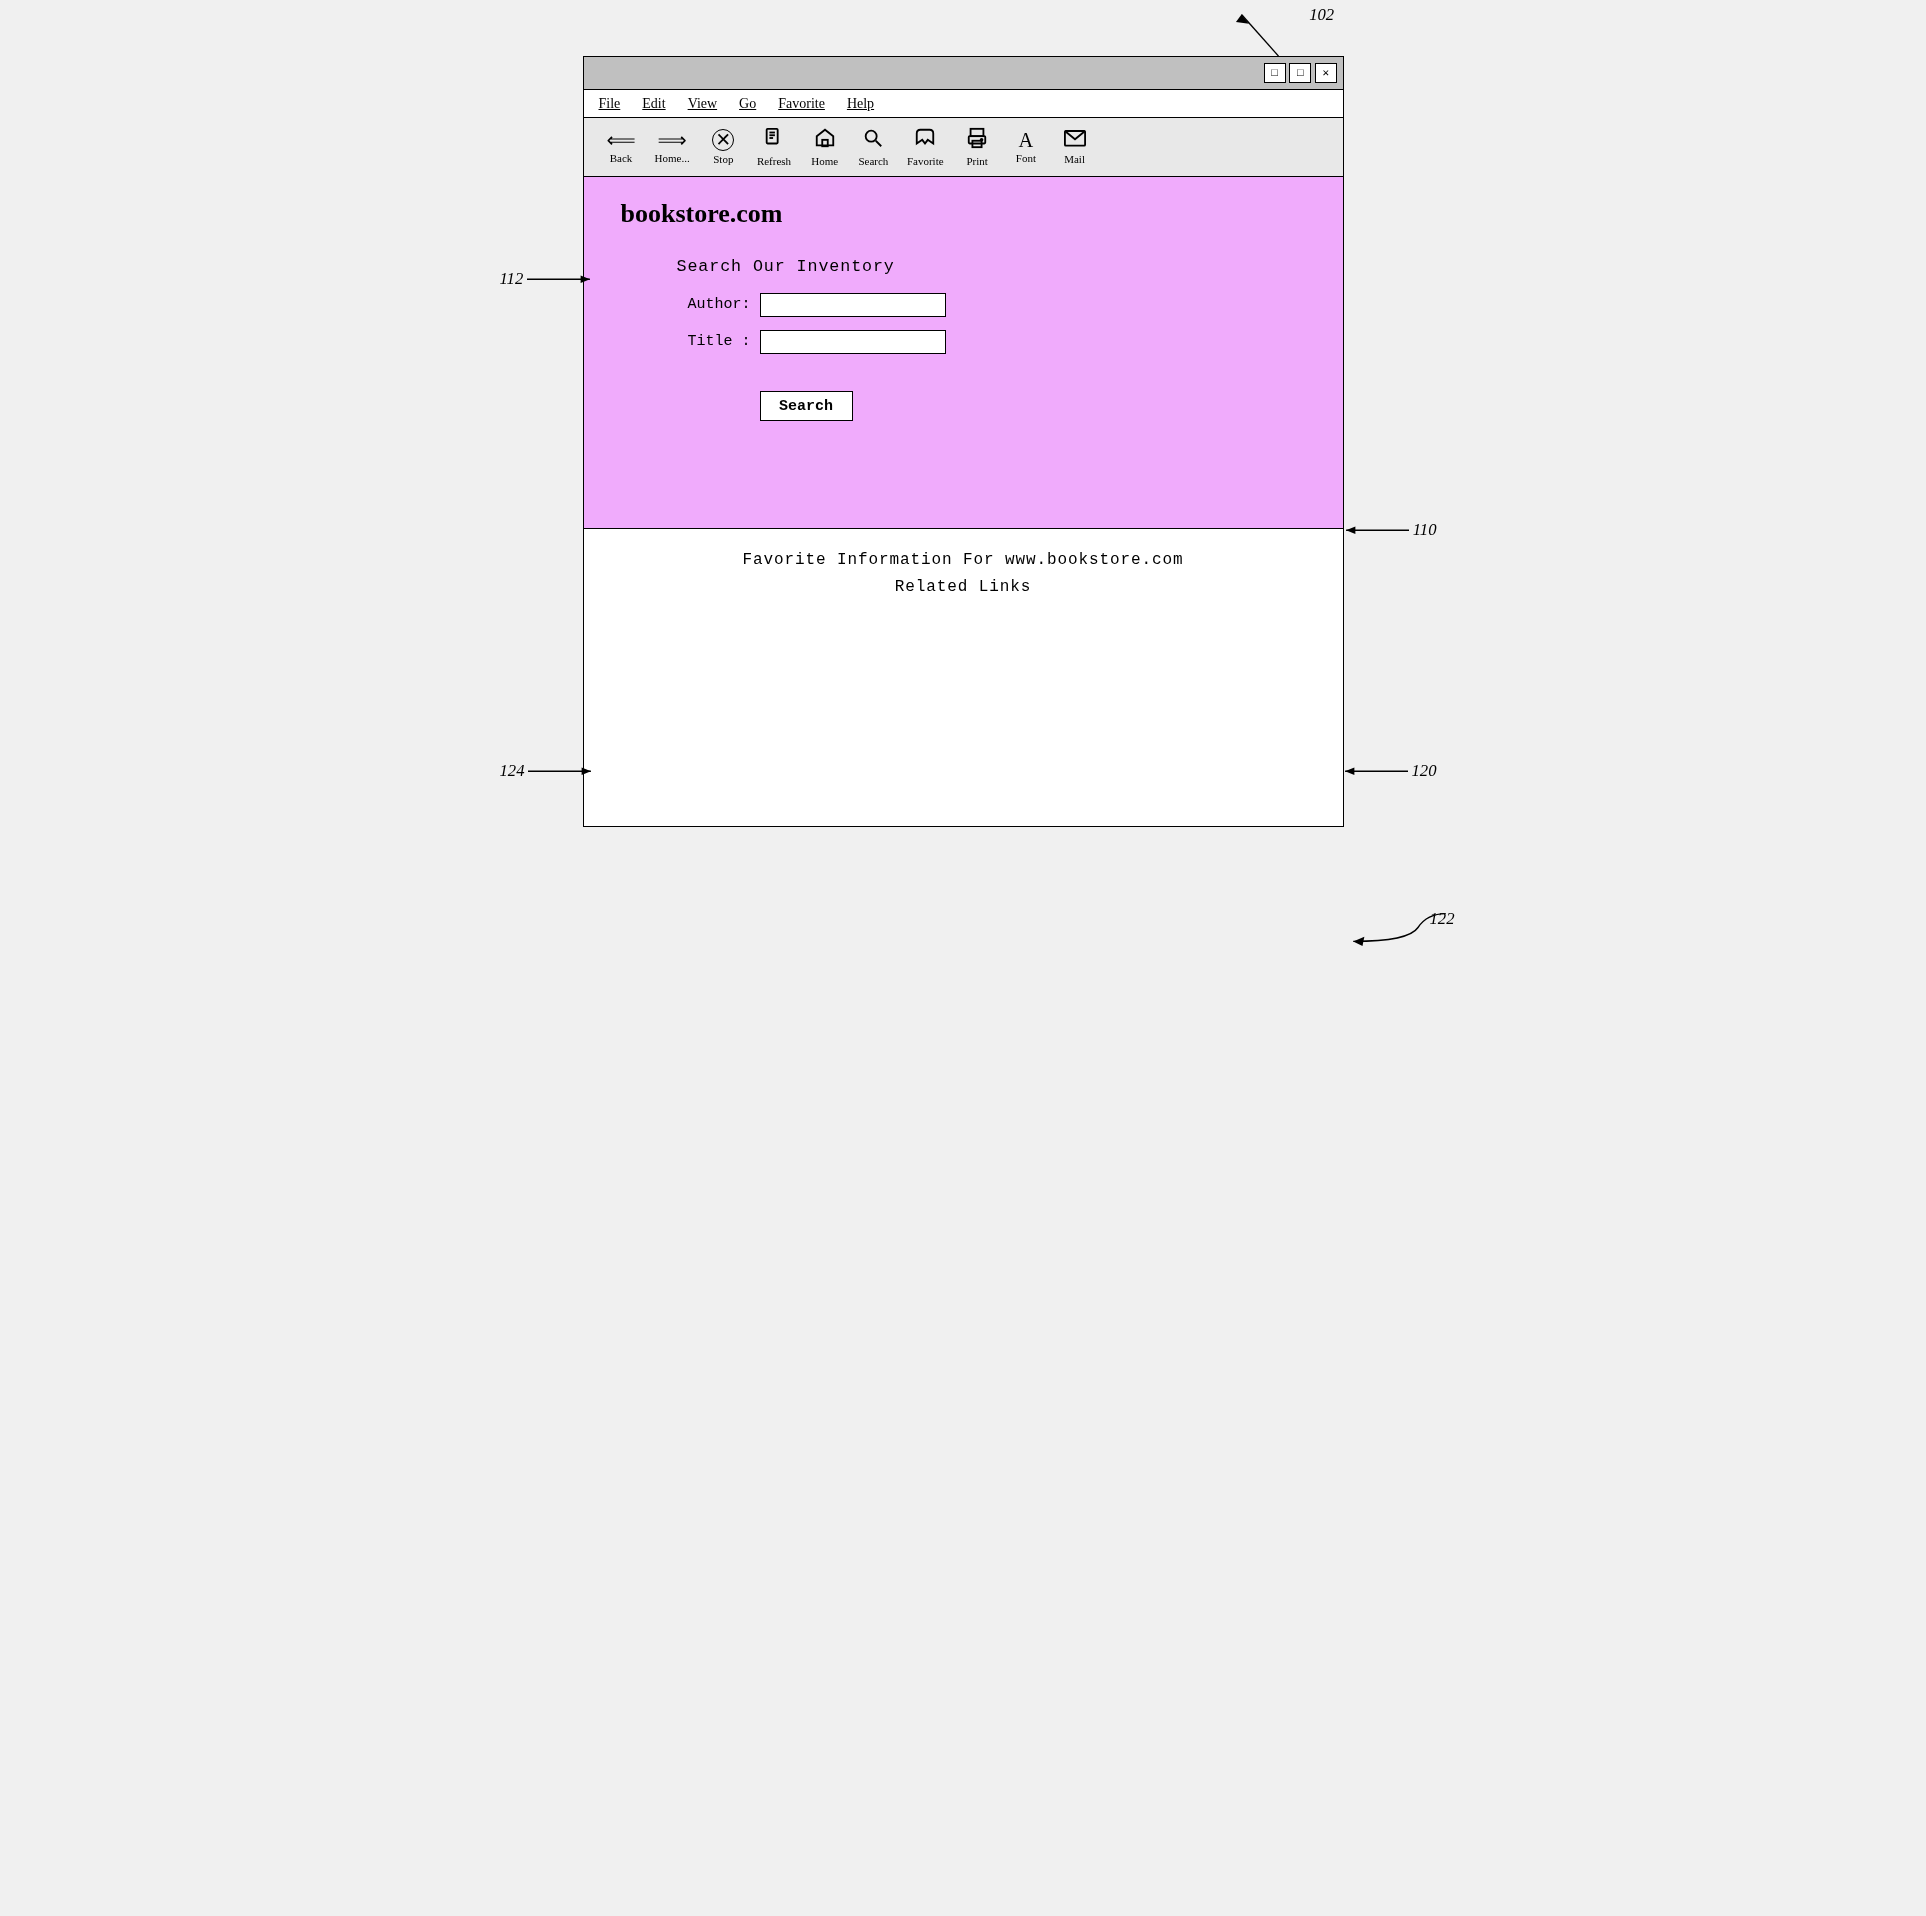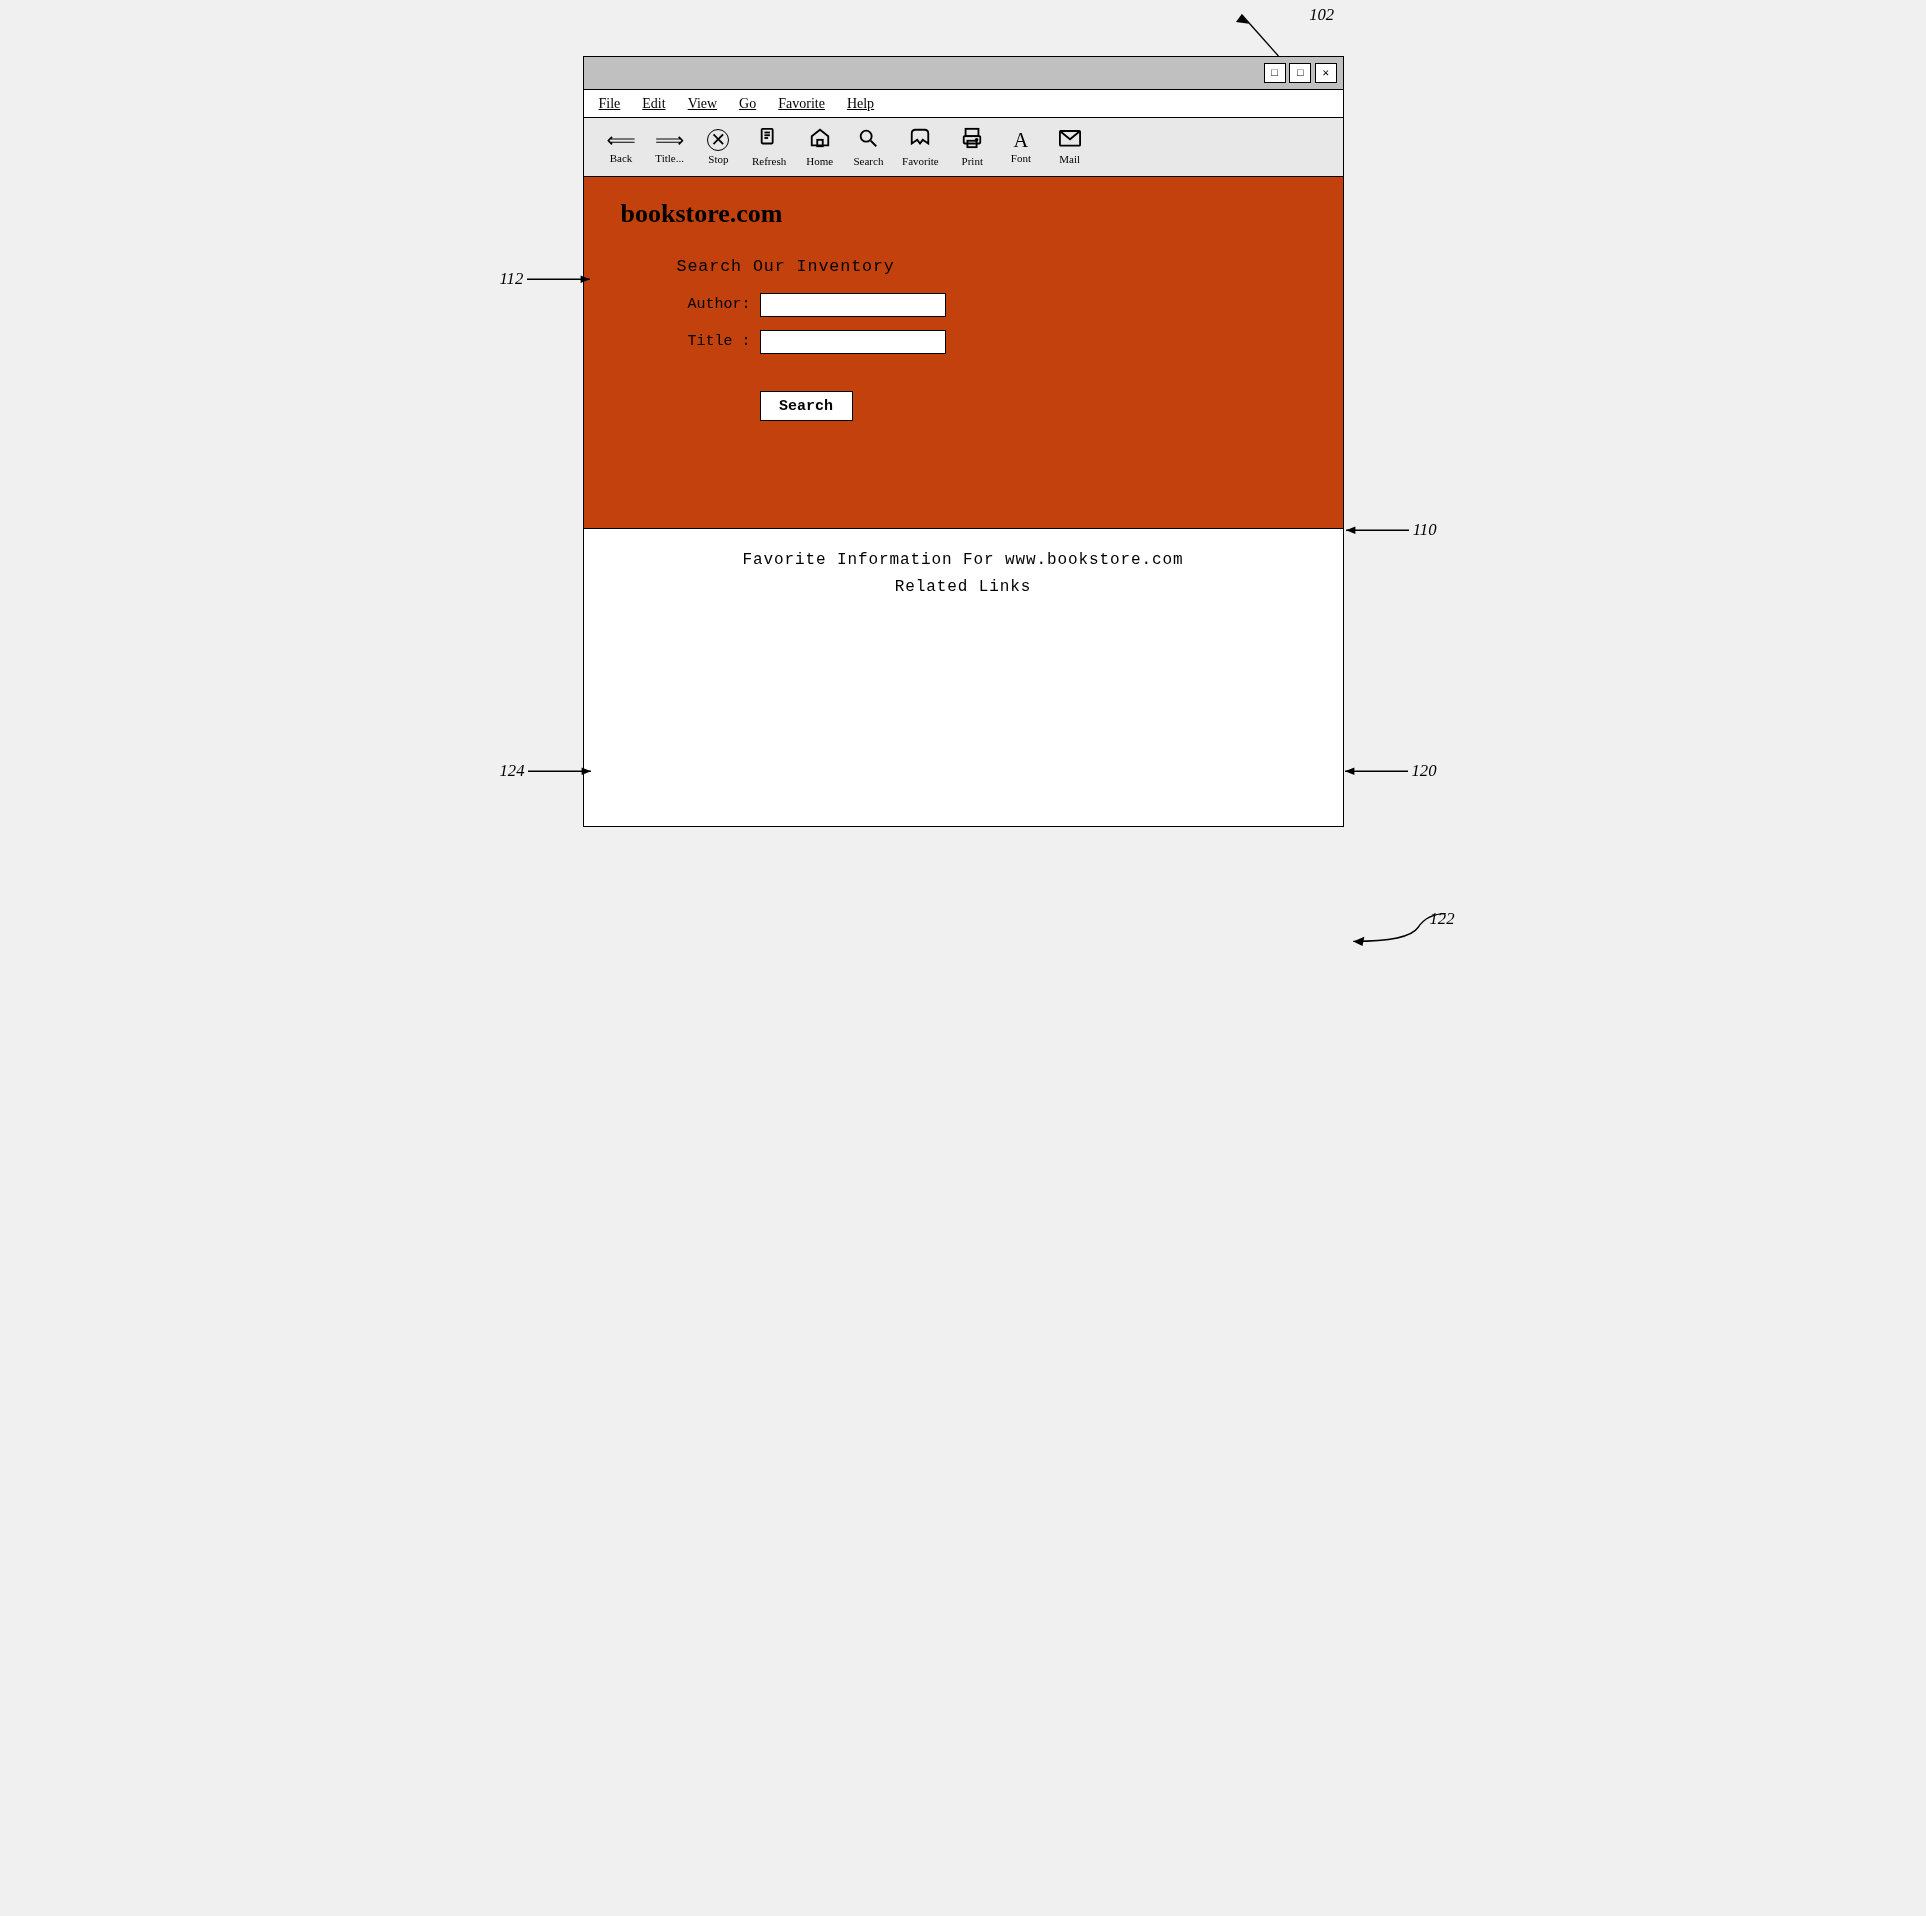--- a/index.html
+++ b/index.html
@@ -91,21 +91,21 @@
       font-size: 20.4px;
       line-height: 1;
       margin-bottom: 1.9px;
     }
     .toolbar-label {
       font-size: 11px;
     }
 
     
     .content-top {
-      background: #c2410c;
+      background: #f0abfc;
       border-bottom: 1.9px solid #000;
       padding: 22px 37px 28px 37px;
       min-height: 352px;
     }
     .site-title {
       font-size: 26px;
       font-weight: bold;
       font-family: 'Times New Roman', serif;
       margin-bottom: 28px;
     }
@@ -220,21 +220,21 @@
 
     <div class="toolbar">
 
       <div class="toolbar-item">
         <span class="toolbar-icon">⟸</span>
         <span class="toolbar-label">Back</span>
       </div>
 
       <div class="toolbar-item">
         <span class="toolbar-icon">⟹</span>
-        <span class="toolbar-label">Title...</span>
+        <span class="toolbar-label">Home...</span>
       </div>
 
       <div class="toolbar-item">
         <span class="toolbar-icon" style="font-size:18.6px;border:1.9px solid #000;border-radius:50%;width:22px;height:22px;display:flex;align-items:center;justify-content:center;">✕</span>
         <span class="toolbar-label">Stop</span>
       </div>
 
       <div class="toolbar-item">
         <span class="toolbar-icon">
           <svg width="22" height="22" viewBox="0 0 24 24" fill="none" stroke="#000" stroke-width="2">

